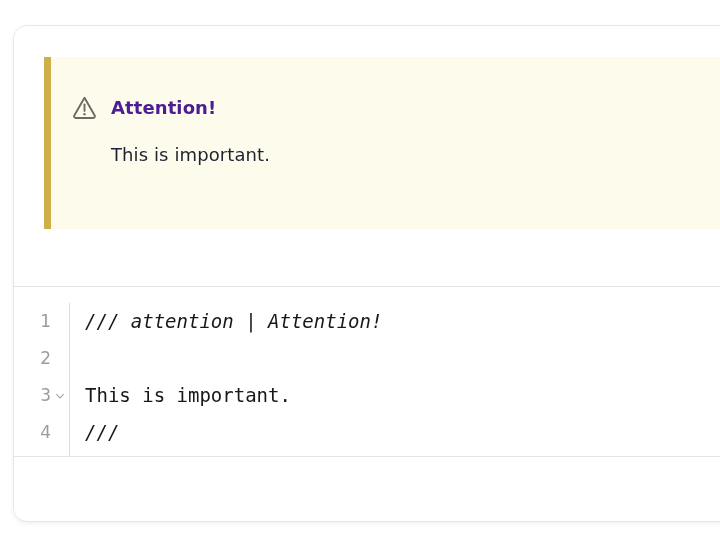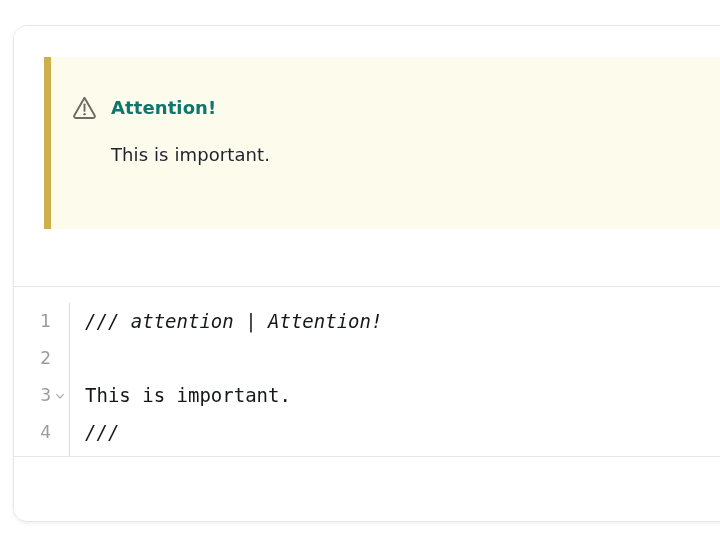--- a/index.html
+++ b/index.html
@@ -55,21 +55,21 @@
     width: 27px;
     height: 27px;
     flex: 0 0 27px;
     display: block;
   }
 
   #admonition-title {
     font-family: "DejaVu Sans", sans-serif;
     font-size: 18px;
     font-weight: bold;
-    color: #0f766e;
+    color: #4c1d95;
     letter-spacing: 0.1px;
     line-height: 1;
   }
 
   #admonition-body {
     padding: 22px 0 0 60px;
     font-family: "DejaVu Sans", sans-serif;
     font-size: 18px;
     color: #1e2230;
     line-height: 1.35;

